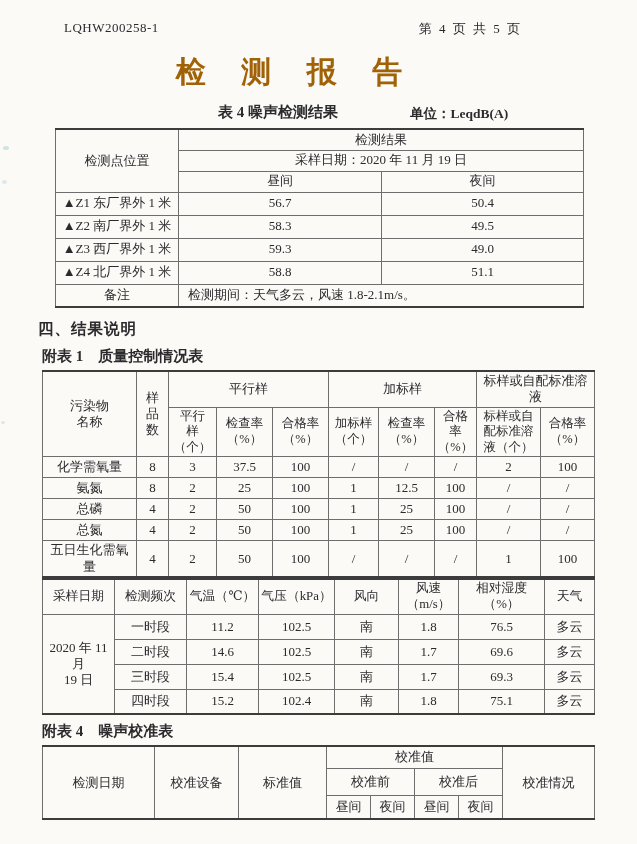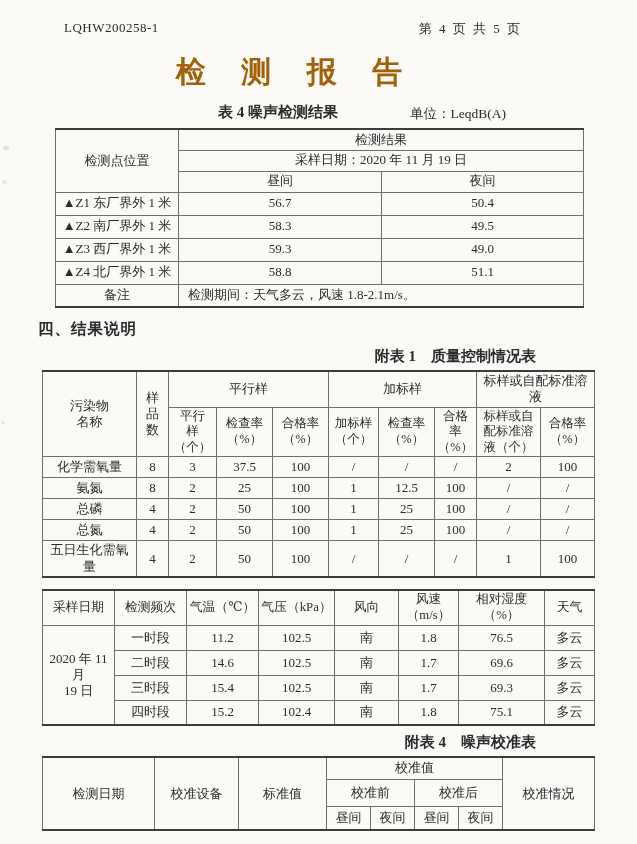--- a/index.html
+++ b/index.html
@@ -20,21 +20,21 @@
   .page-header .right { letter-spacing:2px; }
 
   .title {
     text-align:center; font-size:30px; font-weight:bold;
     letter-spacing:14px; text-indent:14px;
     margin:14px 0 10px 0; color:#a16207;
   }
 
   .caption-row { position:relative; height:23px; margin-bottom:2px; font-size:15px; }
   .caption-row .caption { position:absolute; left:176px; top:0; font-weight:bold; }
-  .caption-row .unit   { position:absolute; left:368px; top:2px; font-size:13.5px; font-weight:normal; }
+  .caption-row .unit   { position:absolute; left:368px; top:2px; font-size:13.5px; font-weight:bold; }
 
   table.tbl {
     border-collapse:collapse; table-layout:fixed;
     border-top:2.5px solid #3c3c3c; border-bottom:2.5px solid #3c3c3c;
   }
   .tbl th, .tbl td {
     border:1px solid #6e6e6e;
     text-align:center; vertical-align:middle;
     font-size:13px; font-weight:normal;
     padding:1px 2px; line-height:1.25;
@@ -43,30 +43,30 @@
 
   
   .noise { width:528px; margin-left:13px; }
   .noise thead th { height:21px;margin-top:24px; }
   .noise td { height:23px; }
   .noise td.ta-l { text-align:left; padding-left:9px; }
 
   
   .section-heading { font-size:15.5px; font-weight:bold; margin:11px 0 0 -4px; letter-spacing:1px;font-family:Liberation Mono, monospace; }
 
-  .sub-caption { text-align:right; font-weight:bold; font-size:15px; margin-top:7px; margin-bottom:4px; }
+  .sub-caption { text-align:left; font-weight:bold; font-size:15px; margin-top:7px; margin-bottom:4px; }
 
   
   .qc { width:552px; }
   .qc thead tr.grp th { height:20px; }
   .qc thead tr.sub th { height:46px; font-size:12.5px; }
   .qc td { height:21px; }
 
   
-  .weather { width:552px; margin-top:11px;padding-left:41px; }
+  .weather { width:552px; margin-top:0;padding-left:41px; }
   .weather thead th { height:24px; font-size:12.8px; }
   .weather td { height:25px; }
 
   
   .cal { width:552px; margin-top:1px; }
   .cal thead tr.r1 th { height:22px; }
   .cal thead tr.r2 th { height:27px; }
   .cal thead tr.r3 th { height:24px; }
 
   

